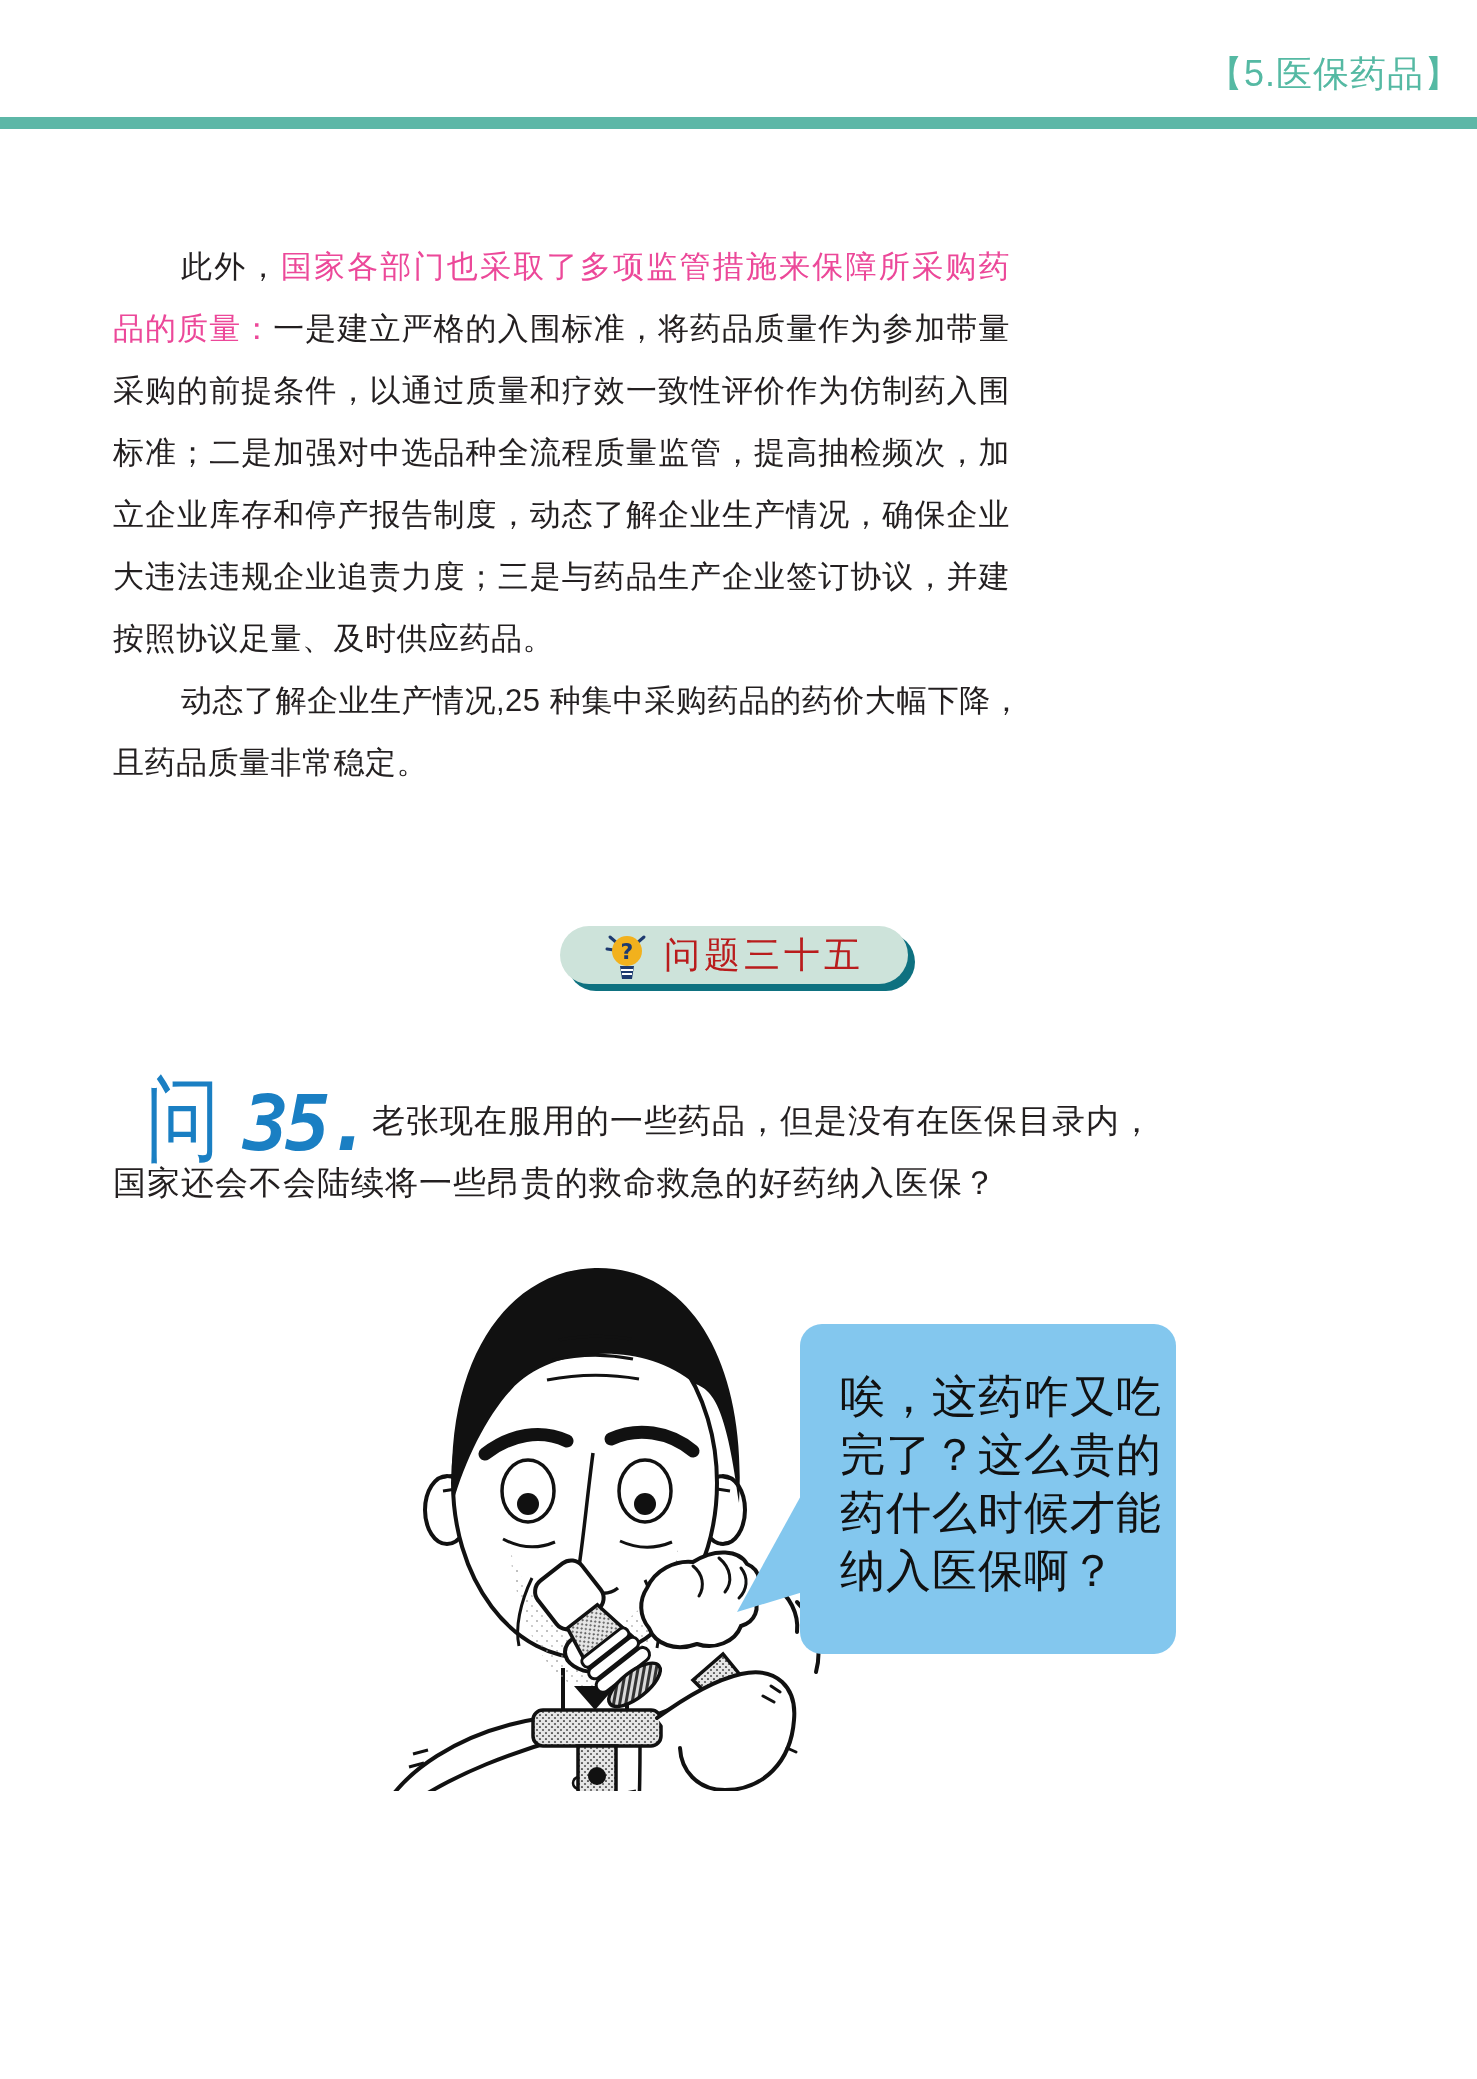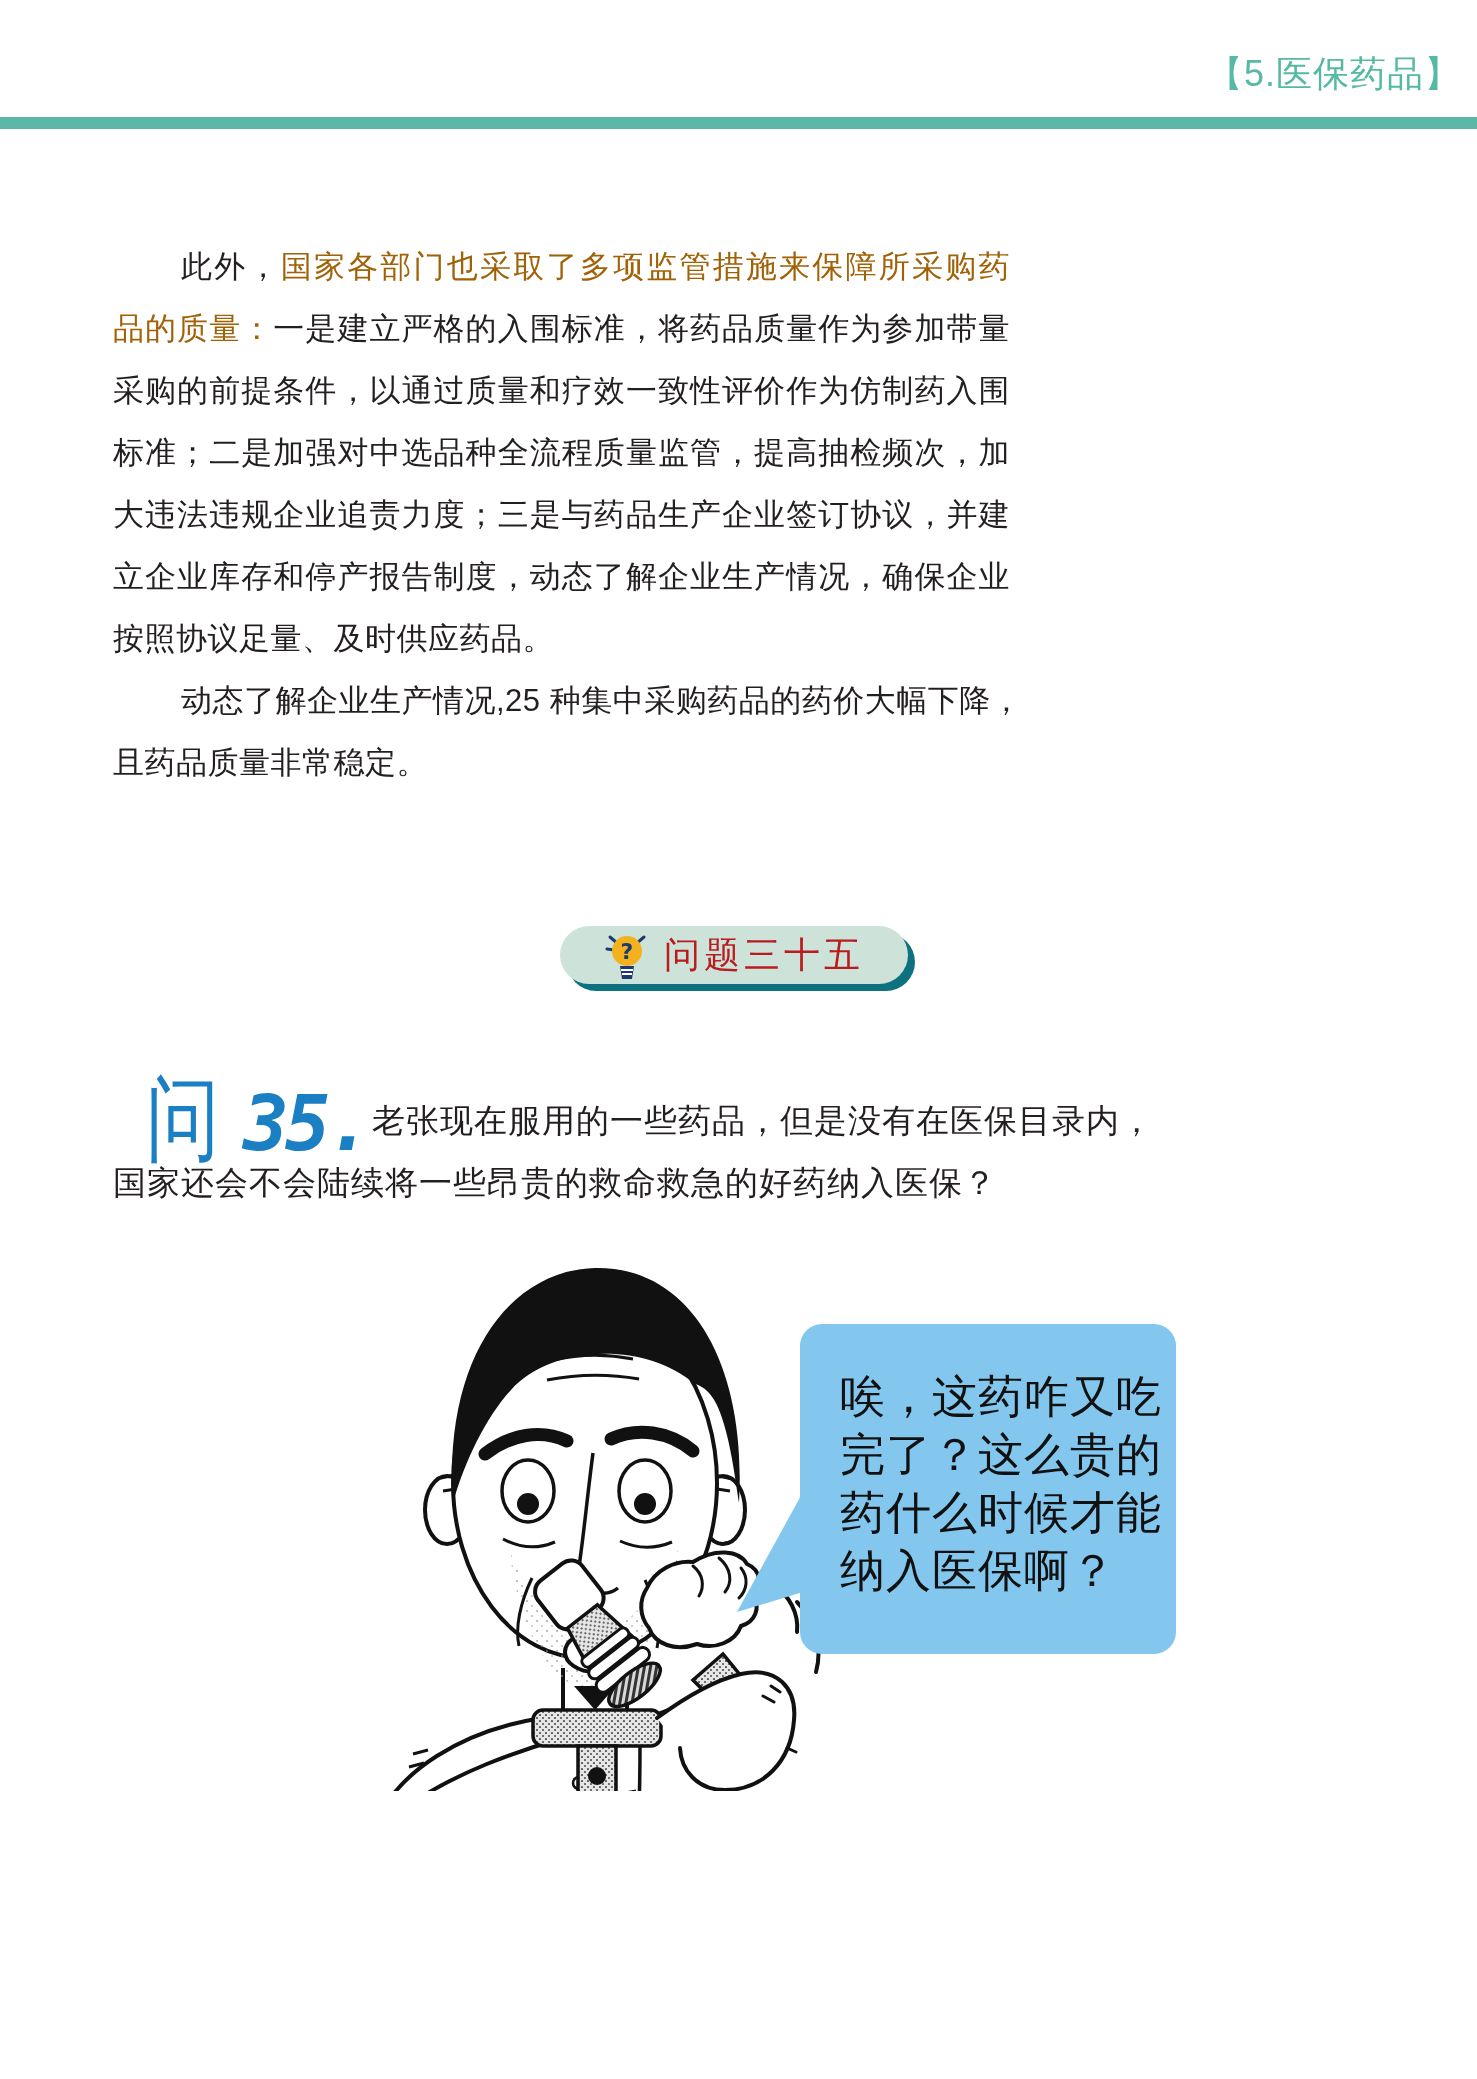--- a/index.html
+++ b/index.html
@@ -12,21 +12,21 @@
   
   .header-bar{position:absolute; left:0; top:117px; width:1477px; height:12px; background:#5db7a7;}
   .header-label{position:absolute; right:16px; top:50px; font-size:36px; letter-spacing:1px; color:#55b9a3;}
   
   .body-text{position:absolute; left:113px; top:236px; width:897px;}
   .bline{width:897px; height:62px; line-height:62px; font-size:31px;
          text-align:justify; text-align-last:justify; white-space:nowrap; letter-spacing:.5px;}
   .bline.last{text-align-last:left;}
   .bline.indent{padding-left:68px; width:829px;}
   .bline span.ink{color:#231f20;}
-  .bline span.blue{color:#a16207;margin-top:48px;}
+  .bline span.blue{color:#ec4899;margin-top:48px;}
   
   .q-badge{position:absolute; left:560px; top:926px; width:348px; height:58px;
     background:#cde3da; border-radius:29px;
     box-shadow:7px 7px 0 #0e7180;
     display:flex; align-items:center; justify-content:center; gap:14px;}
   .q-badge .label{font-size:36px; color:#b91c1c; letter-spacing:4px;}
   
   .q-marker{position:absolute; left:146px; top:1072px; font-size:94px; line-height:1;
     color:#1a7fc3; transform:scaleX(.78); transform-origin:left top;}
   .q-number{position:absolute; left:243px; top:1086px; font-family:"DejaVu Sans Mono",monospace;
@@ -56,22 +56,22 @@
 <div class="page">
 
   <div class="header-bar"></div>
   <div class="header-label">【5.医保药品】</div>
 
   <div class="body-text" id="bodyText">
       <div class="bline indent"><span class="ink">此外，</span><span class="blue">国家各部门也采取了多项监管措施来保障所采购药</span></div>
       <div class="bline"><span class="blue">品的质量：</span><span class="ink">一是建立严格的入围标准，将药品质量作为参加带量</span></div>
       <div class="bline"><span class="ink">采购的前提条件，以通过质量和疗效一致性评价作为仿制药入围</span></div>
       <div class="bline"><span class="ink">标准；二是加强对中选品种全流程质量监管，提高抽检频次，加</span></div>
+      <div class="bline"><span class="ink">立企业库存和停产报告制度，动态了解企业生产情况，确保企业</span></div>
       <div class="bline"><span class="ink">大违法违规企业追责力度；三是与药品生产企业签订协议，并建</span></div>
-      <div class="bline"><span class="ink">立企业库存和停产报告制度，动态了解企业生产情况，确保企业</span></div>
       <div class="bline last"><span class="ink">按照协议足量、及时供应药品。</span></div>
       <div class="bline indent"><span class="ink">动态了解企业生产情况,25 种集中采购药品的药价大幅下降，</span></div>
       <div class="bline last"><span class="ink">且药品质量非常稳定。</span></div>
     </div>
 
   <div class="q-badge">
     <svg width="46" height="52" viewBox="0 0 46 52">
       <g stroke="#1d3a70" stroke-width="3" stroke-linecap="round">
         <path d="M6,8 L13,14" fill="none"></path>
         <path d="M40,8 L33,14" fill="none"></path>

